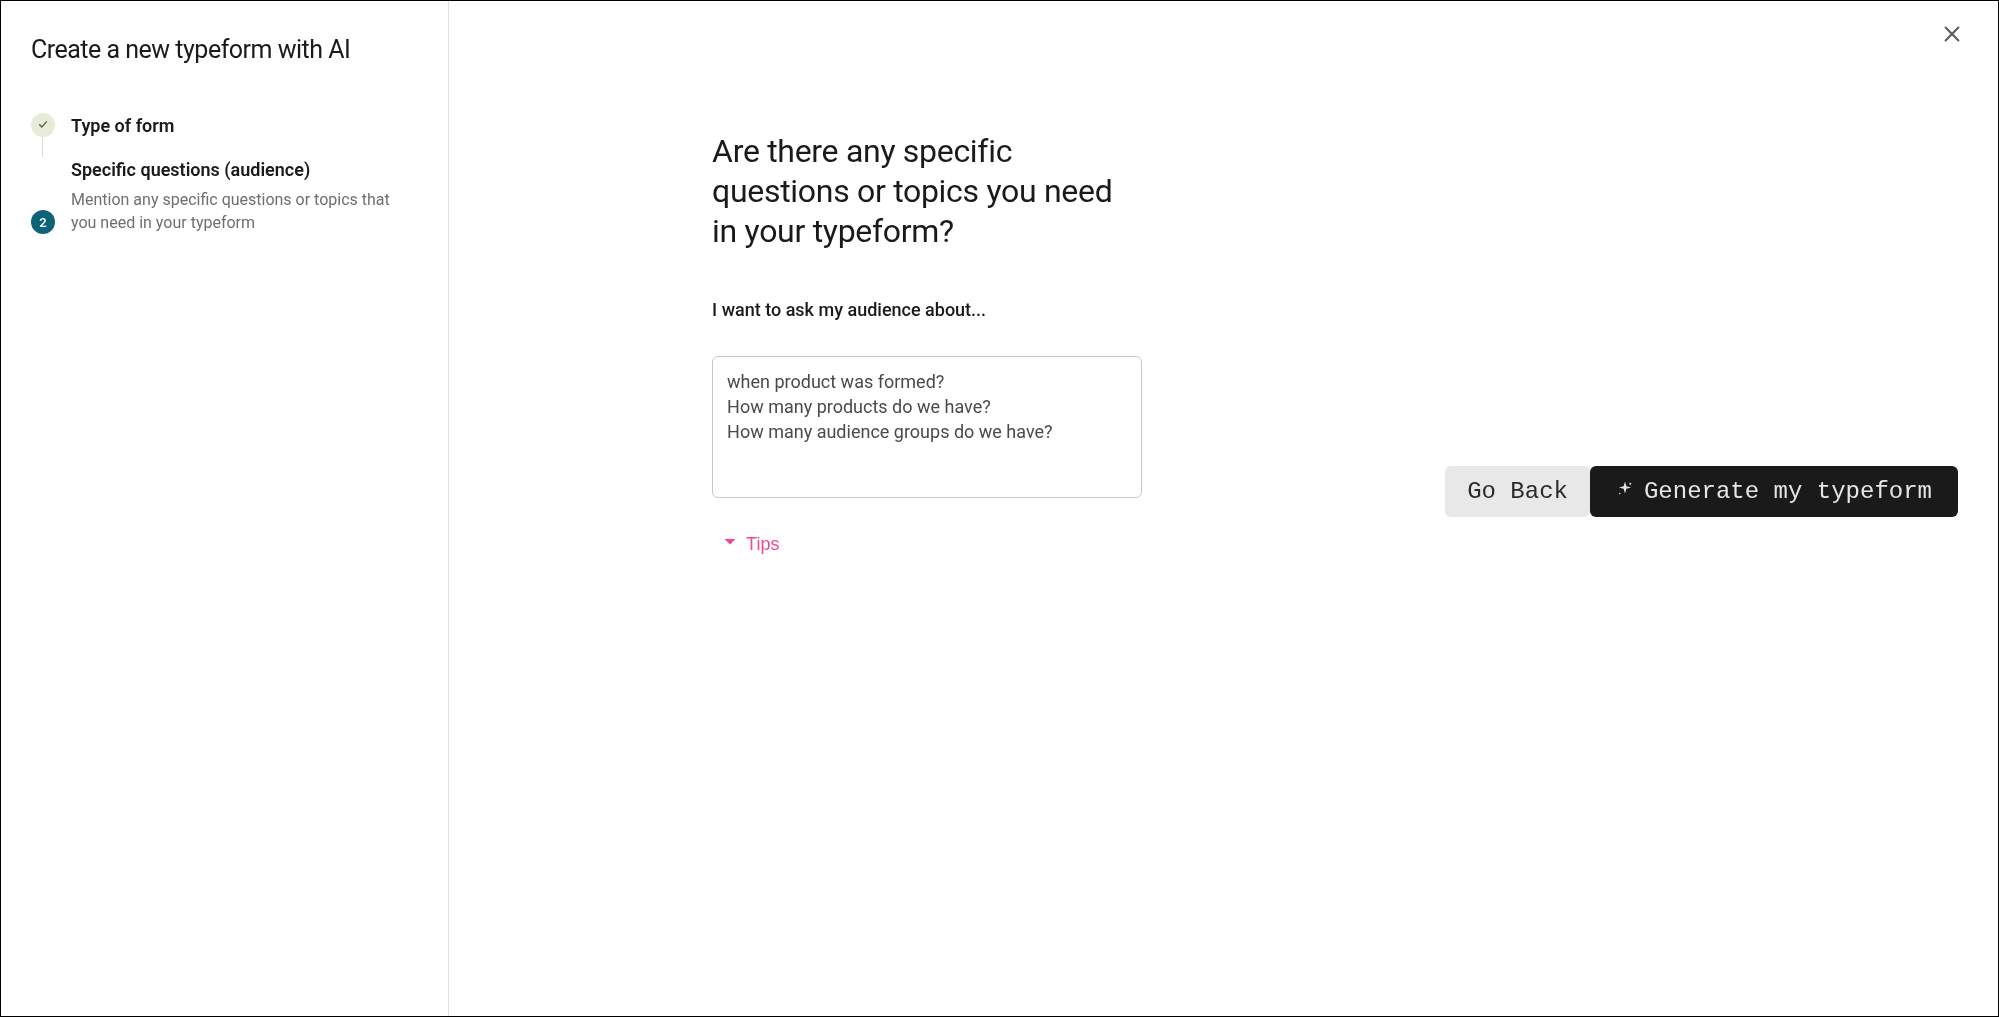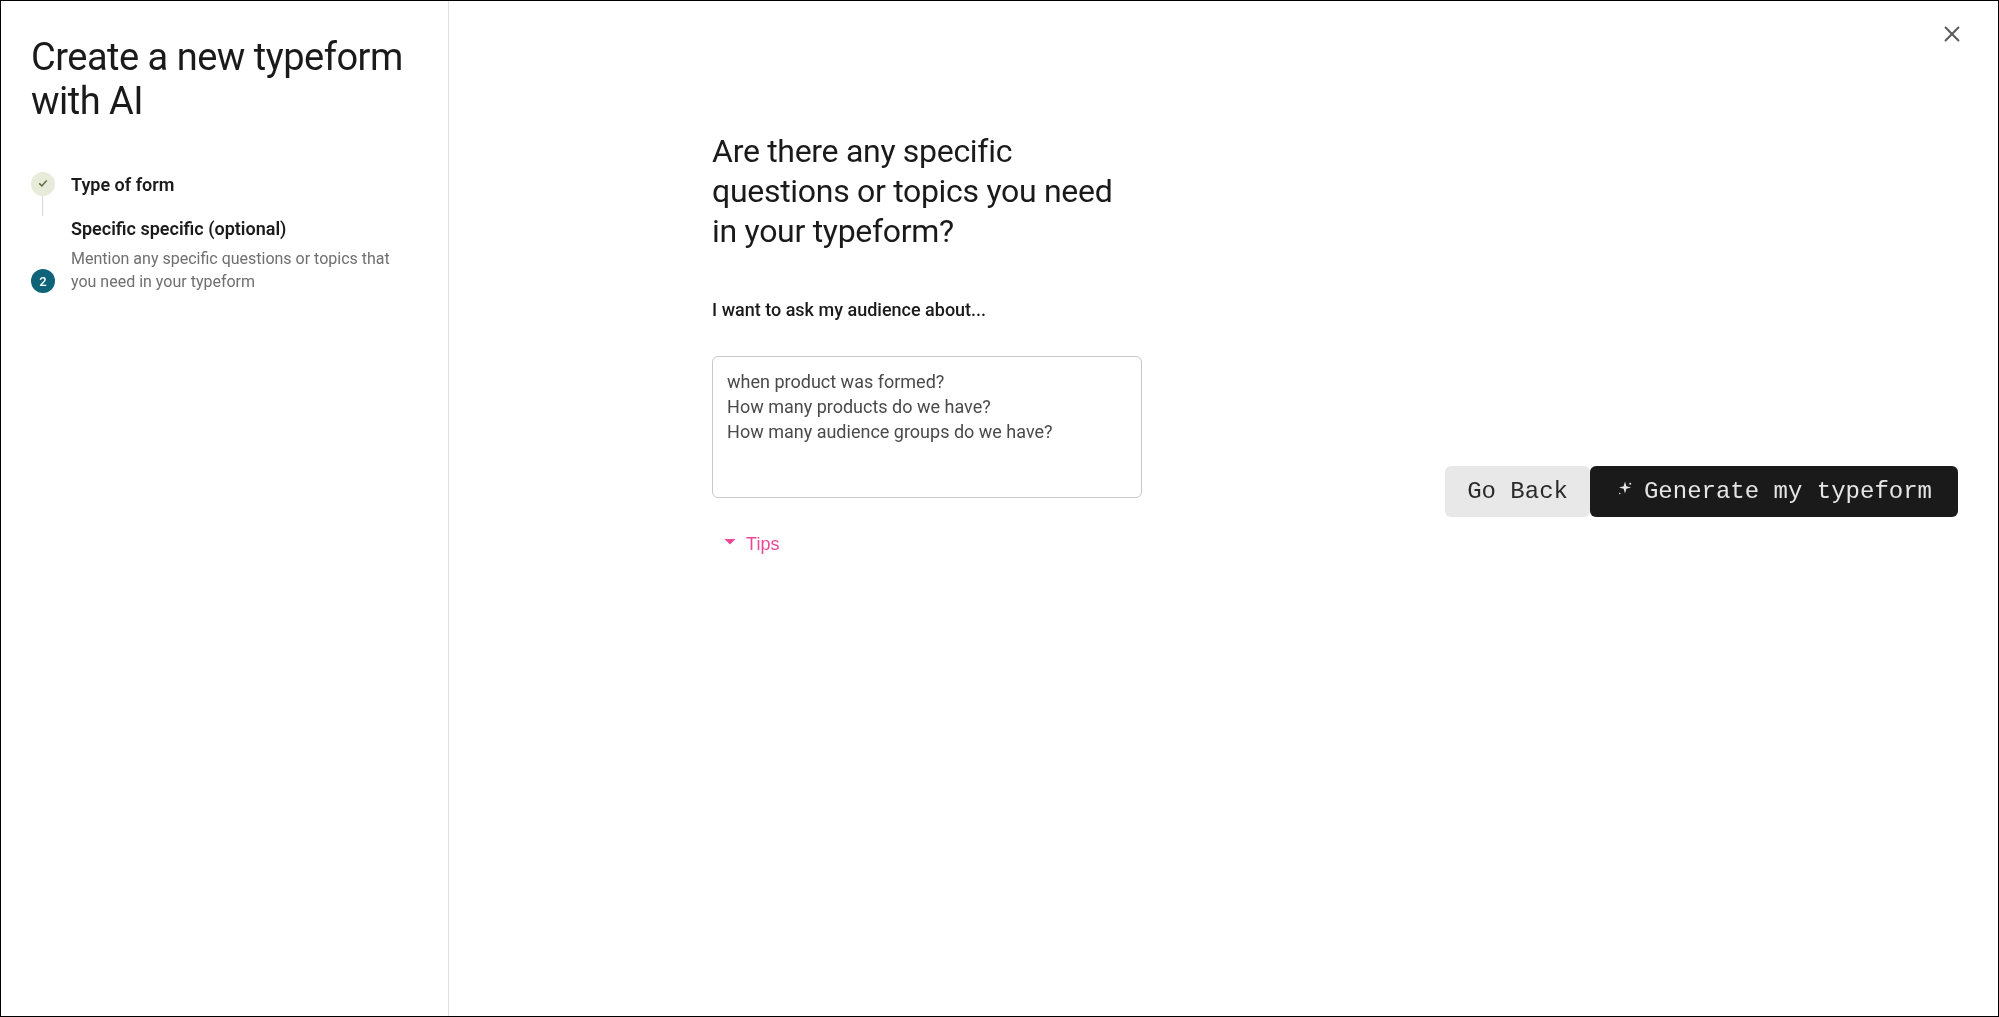--- a/index.html
+++ b/index.html
@@ -23,21 +23,21 @@
     border: 1px solid #000;
   }
   
   .sidebar {
     width: 448px;
     border-right: 1px solid #e0e0e0;
     padding: 34px 30px 30px 30px;
     position: relative;
   }
   .sidebar-title {
-    font-size: 38px;
+    font-size: 25px;
     font-weight: 400;
     color: #1a1a1a;
     margin-bottom: 48px;
     letter-spacing: -0.5px;
   }
   .steps {
     position: relative;
   }
   .step {
     display: flex;
@@ -227,21 +227,21 @@
         <div class="step-body">
           <div class="step-title">Type of form</div>
         </div>
       </div>
 
       <div class="step">
         <div class="step-indicator active">
           <span>2</span>
         </div>
         <div class="step-body">
-          <div class="step-title">Specific specific (optional)</div>
+          <div class="step-title">Specific questions (audience)</div>
           <div class="step-desc">Mention any specific questions or topics that you need in your typeform</div>
         </div>
       </div>
 
     </div>
   </aside>
 
   <main class="main">
 
     <button class="close-btn">

